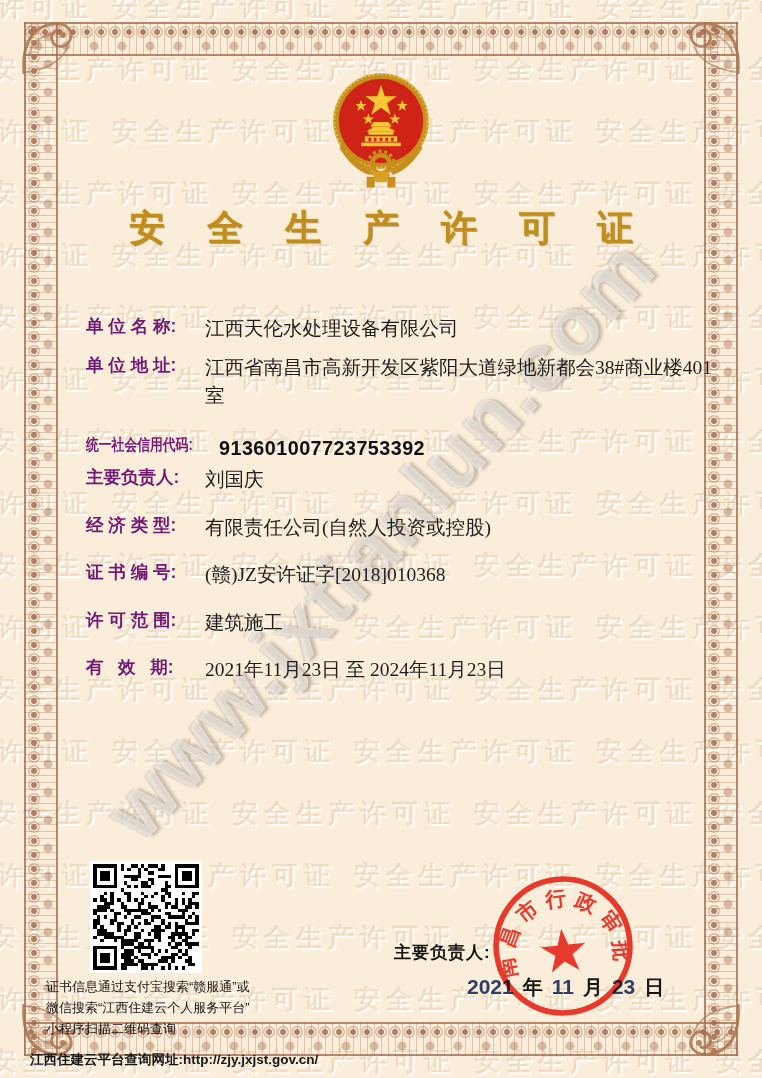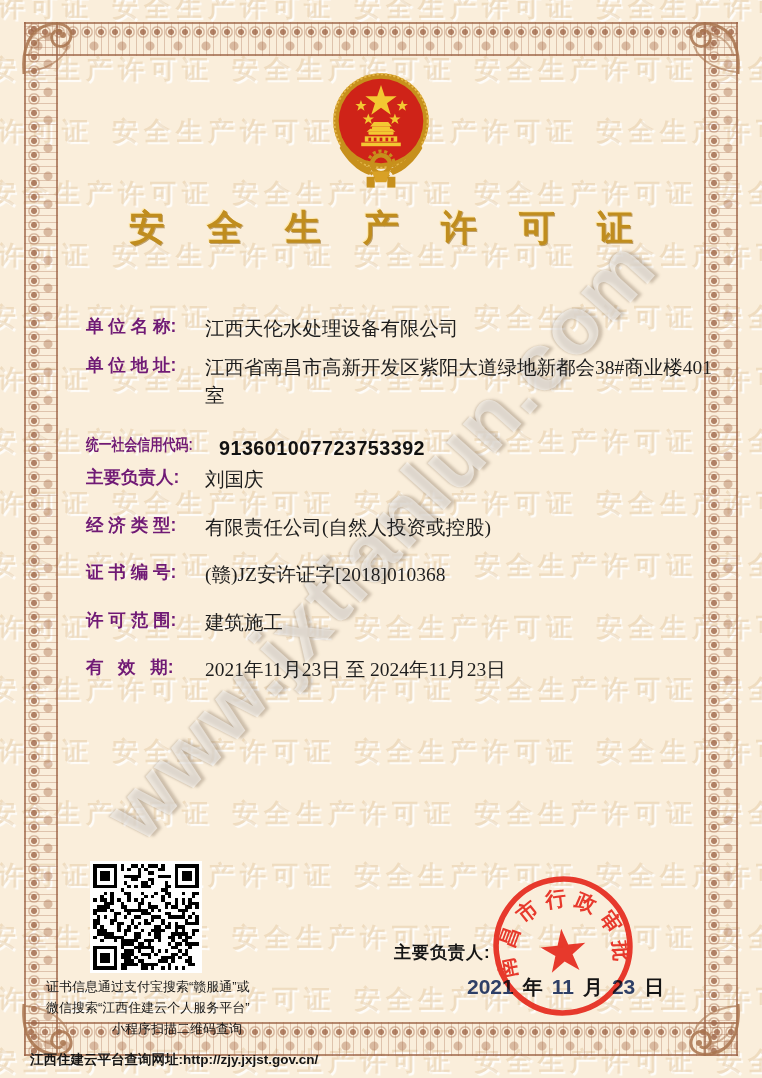--- a/index.html
+++ b/index.html
@@ -83,21 +83,21 @@
     font-size:21px;color:#111;letter-spacing:.5px;
     transform:scaleX(.94);transform-origin:left center;
   }
   
   #qr{position:absolute;left:90px;top:861px;}
   #qr-caption{
     position:absolute;left:46px;top:977px;width:262px;
     font-size:13px;font-weight:normal;color:#161616;line-height:1.6;
   }
   #qr-caption .cap-line{display:block;}
-  #qr-caption .cap-center{text-align:center;}
+  #qr-caption .cap-center{text-align:left;}
   
   #authority-label{
     position:absolute;left:394px;top:941px;
     font-size:17px;font-weight:bold;color:#151515;letter-spacing:1px;
   }
   #seal{position:absolute;left:487px;top:870px;z-index:6;
     transform:rotate(-6deg);mix-blend-mode:multiply;opacity:.93;}
   #date-row{
     position:absolute;left:467px;top:974px;z-index:5;
     display:flex;align-items:baseline;gap:9px;

